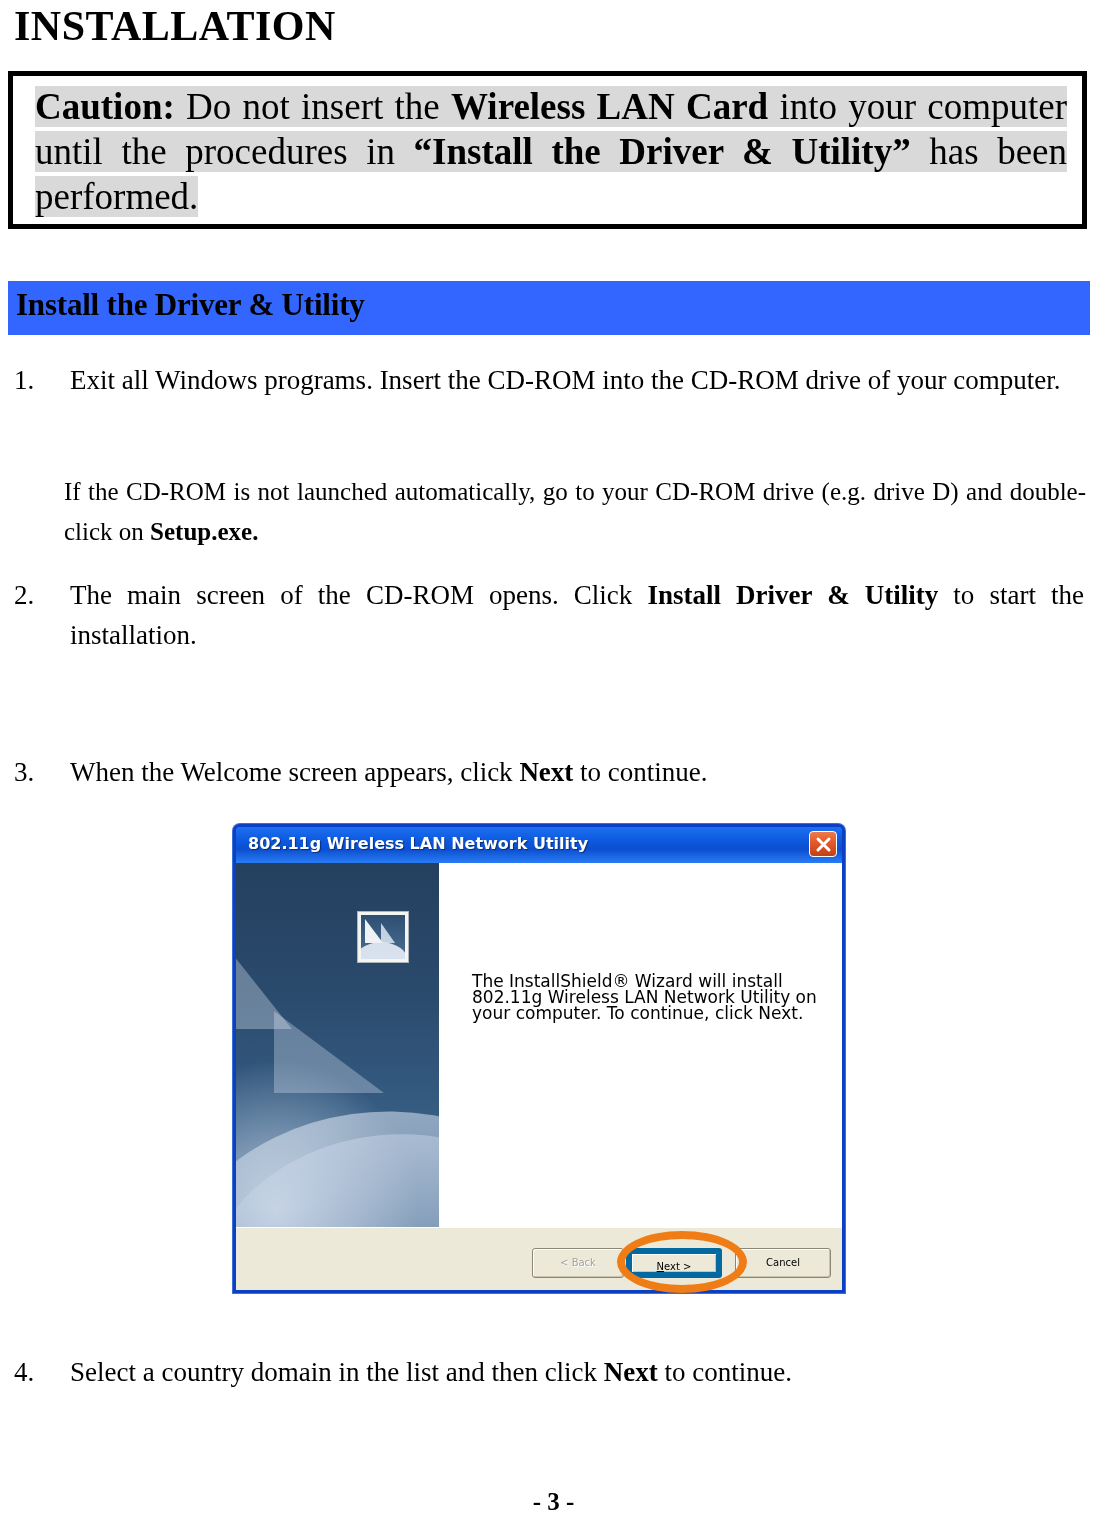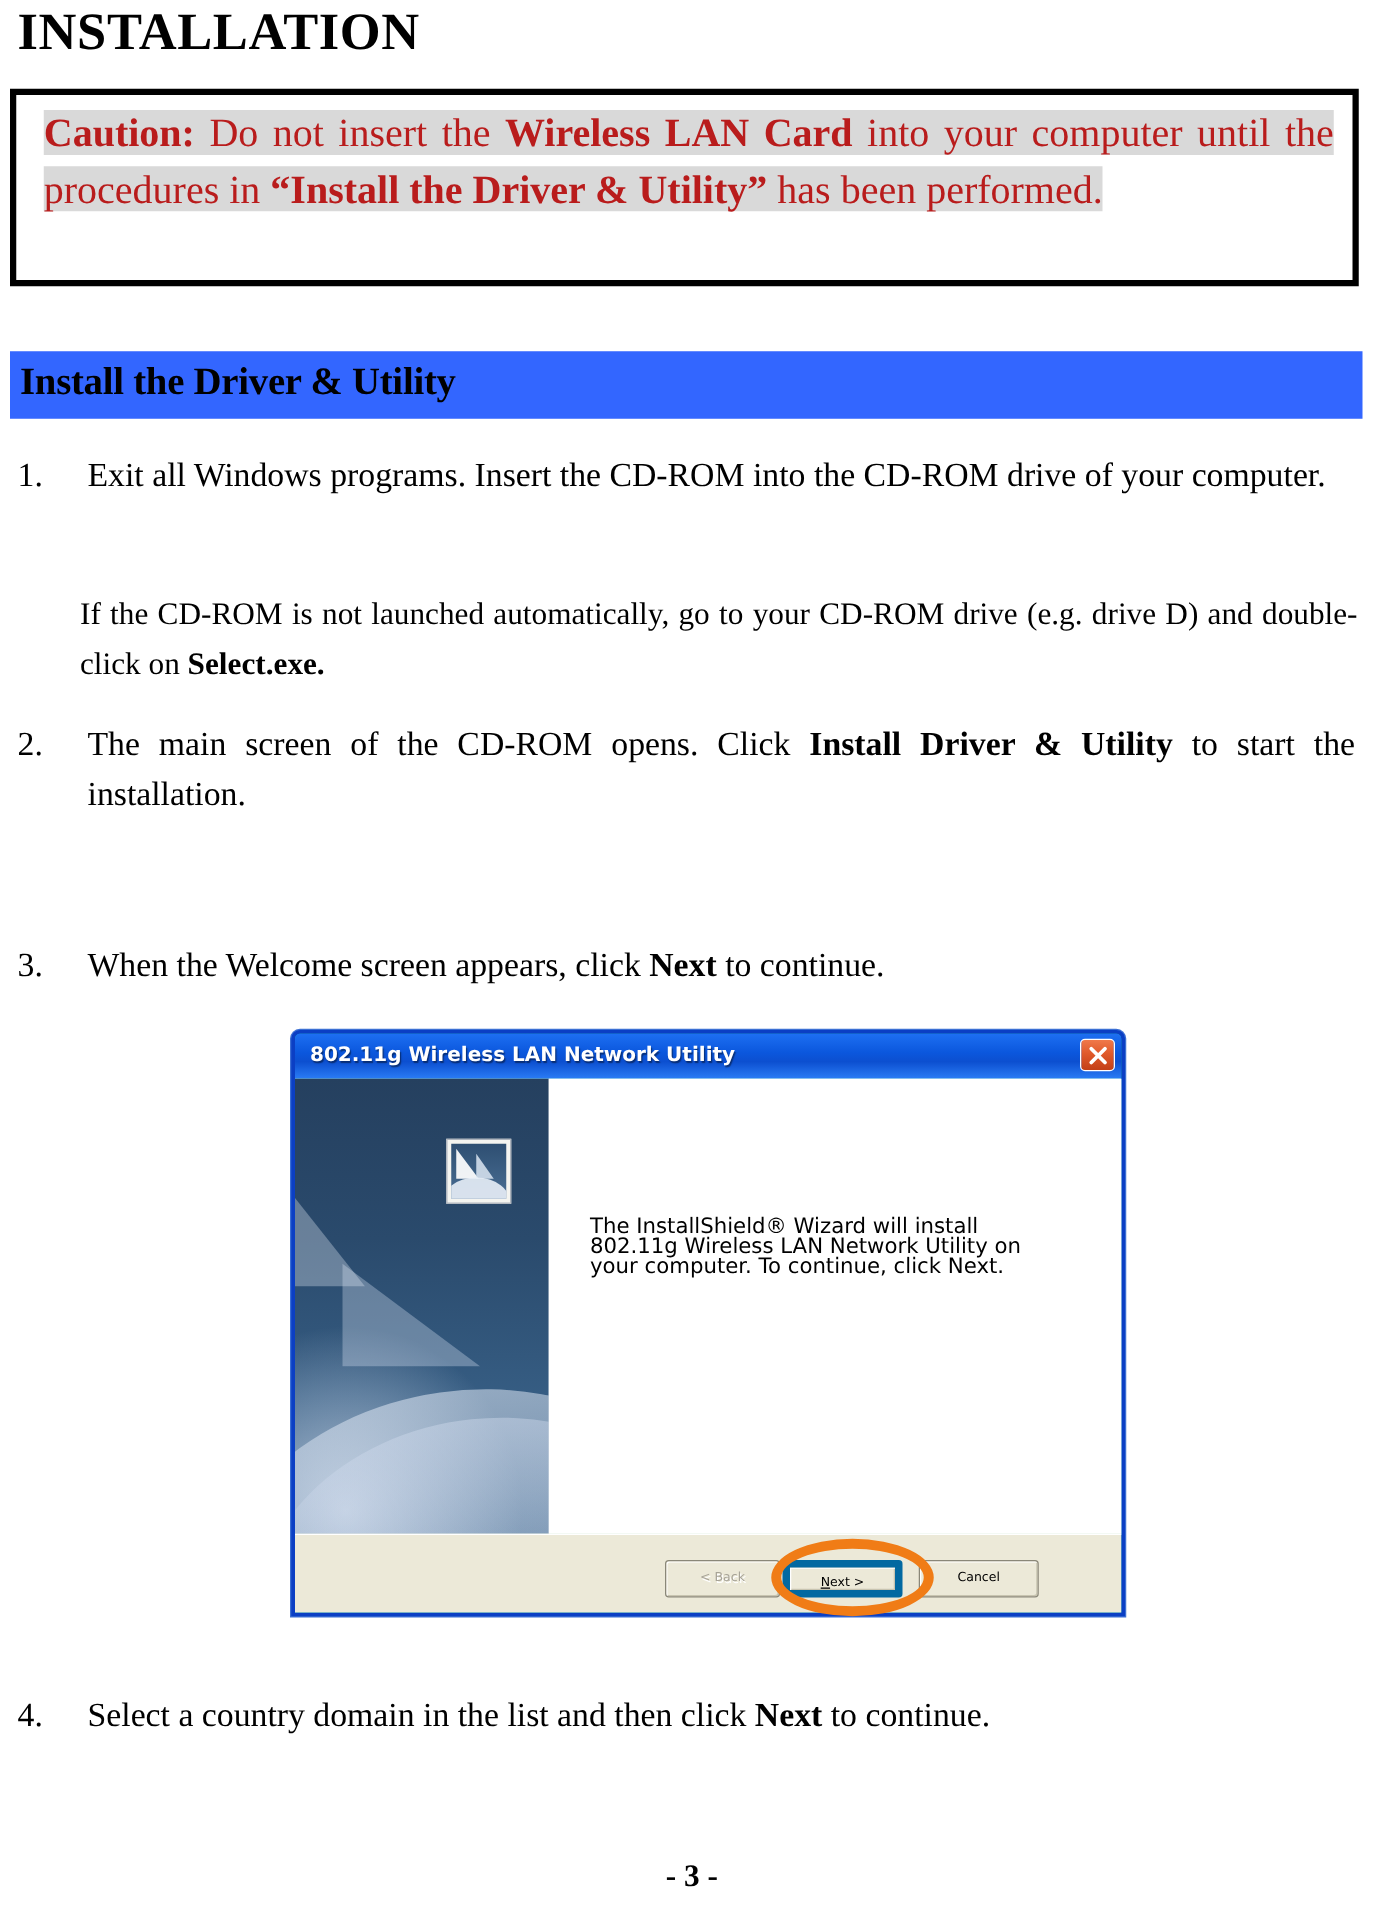--- a/index.html
+++ b/index.html
@@ -37,25 +37,25 @@
     height: 158px;
     border: 5px solid #000000;
     box-sizing: border-box;
     background: #ffffff;
   }
   .caution-inner {
     position: absolute;
     left: 22px;
     top: 8px;
     width: 1032px;
-    font-size: 32px;
+    font-size: 37px;
     line-height: 45px;
     text-align: justify;
     text-align-last: left;
-    color: #b91c1c;
+    color: #000000;
   }
   .hl {
     background: #d9d9d9;
     box-decoration-break: clone;
     -webkit-box-decoration-break: clone;
   }
   .caution-inner b { font-weight: bold; }
 
   
   .section-banner {
@@ -116,23 +116,23 @@
     text-align: center;
     font-size: 25px;
     font-weight: bold;
   }
 
   
   .dialog {
     position: absolute;
     left: 233px;
     top: 824px;
-    width: 667px;
+    width: 612px;
     height: 469px;
-    background: #14b8a6;
+    background: #ec4899;
     border: 3px solid #0b3fc4;
     border-radius: 7px 7px 0 0;
     box-sizing: border-box;
     font-family: "DejaVu Sans", sans-serif;
     box-shadow: 0 0 0 1px #3b6fd4;
   }
   .titlebar {
     position: absolute;
     left: 0; top: 0;
     right: 0;
@@ -359,21 +359,21 @@
 <div class="section-banner">
   <div class="label">Install the Driver &amp; Utility</div>
 </div>
 
 <div class="step" style="left:14px; top:360px; width:1070px;">
   <span class="num">1.</span>
   <span class="body">Exit all Windows programs. Insert the CD-ROM into the CD-ROM drive of your computer.</span>
 </div>
 
 <div class="sub-para" style="left:64px; top:472px; width:1022px;">
-  <span>If the CD-ROM is not launched automatically, go to your CD-ROM drive (e.g. drive D) and double-click on</span>&nbsp;<b class="bold">Select.exe.</b>
+  <span>If the CD-ROM is not launched automatically, go to your CD-ROM drive (e.g. drive D) and double-click on</span>&nbsp;<b class="bold">Setup.exe.</b>
 </div>
 
 <div class="step just" style="left:14px; top:575px; width:1070px;">
   <span class="num">2.</span>
   <span class="body just"><span>The main screen of the CD-ROM opens. Click</span>&nbsp;<b class="bold">Install Driver &amp; Utility</b>&nbsp;<span>to start the installation.</span></span>
 </div>
 
 <div class="step" style="left:14px; top:752px; width:1070px;">
   <span class="num">3.</span>
   <span class="body"><span>When the Welcome screen appears, click</span>&nbsp;<b class="bold">Next</b>&nbsp;<span>to continue.</span></span>

